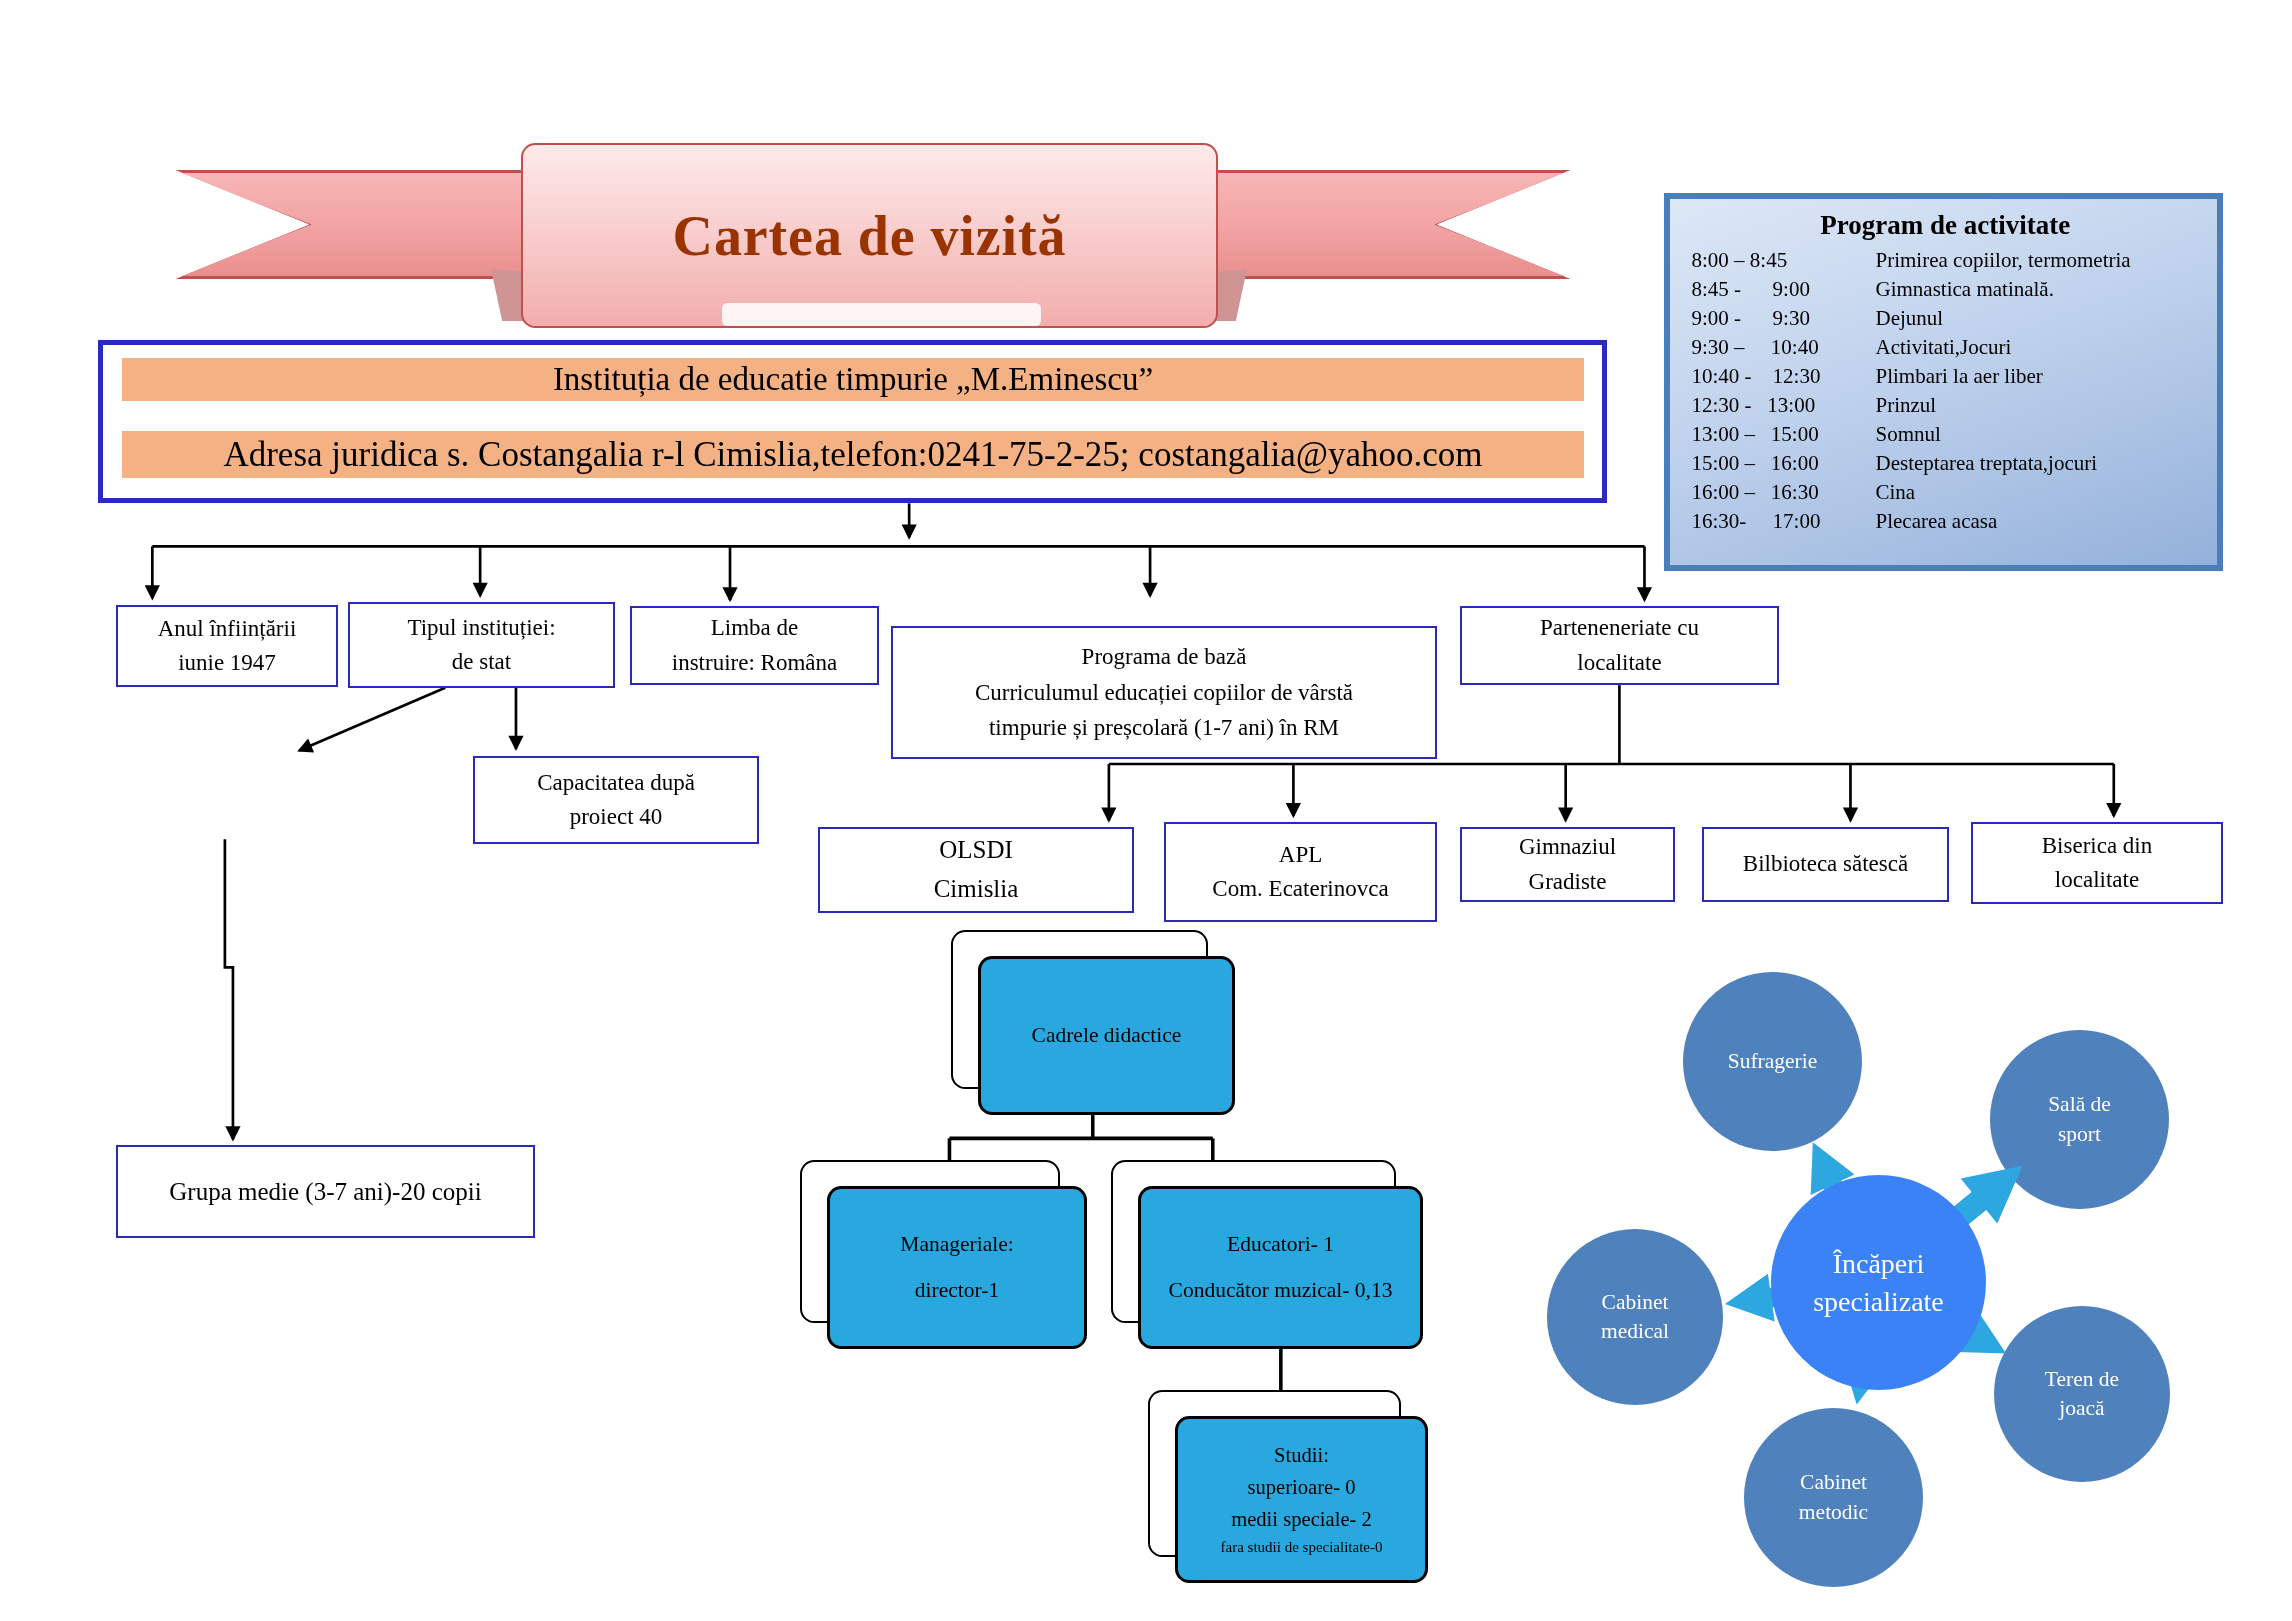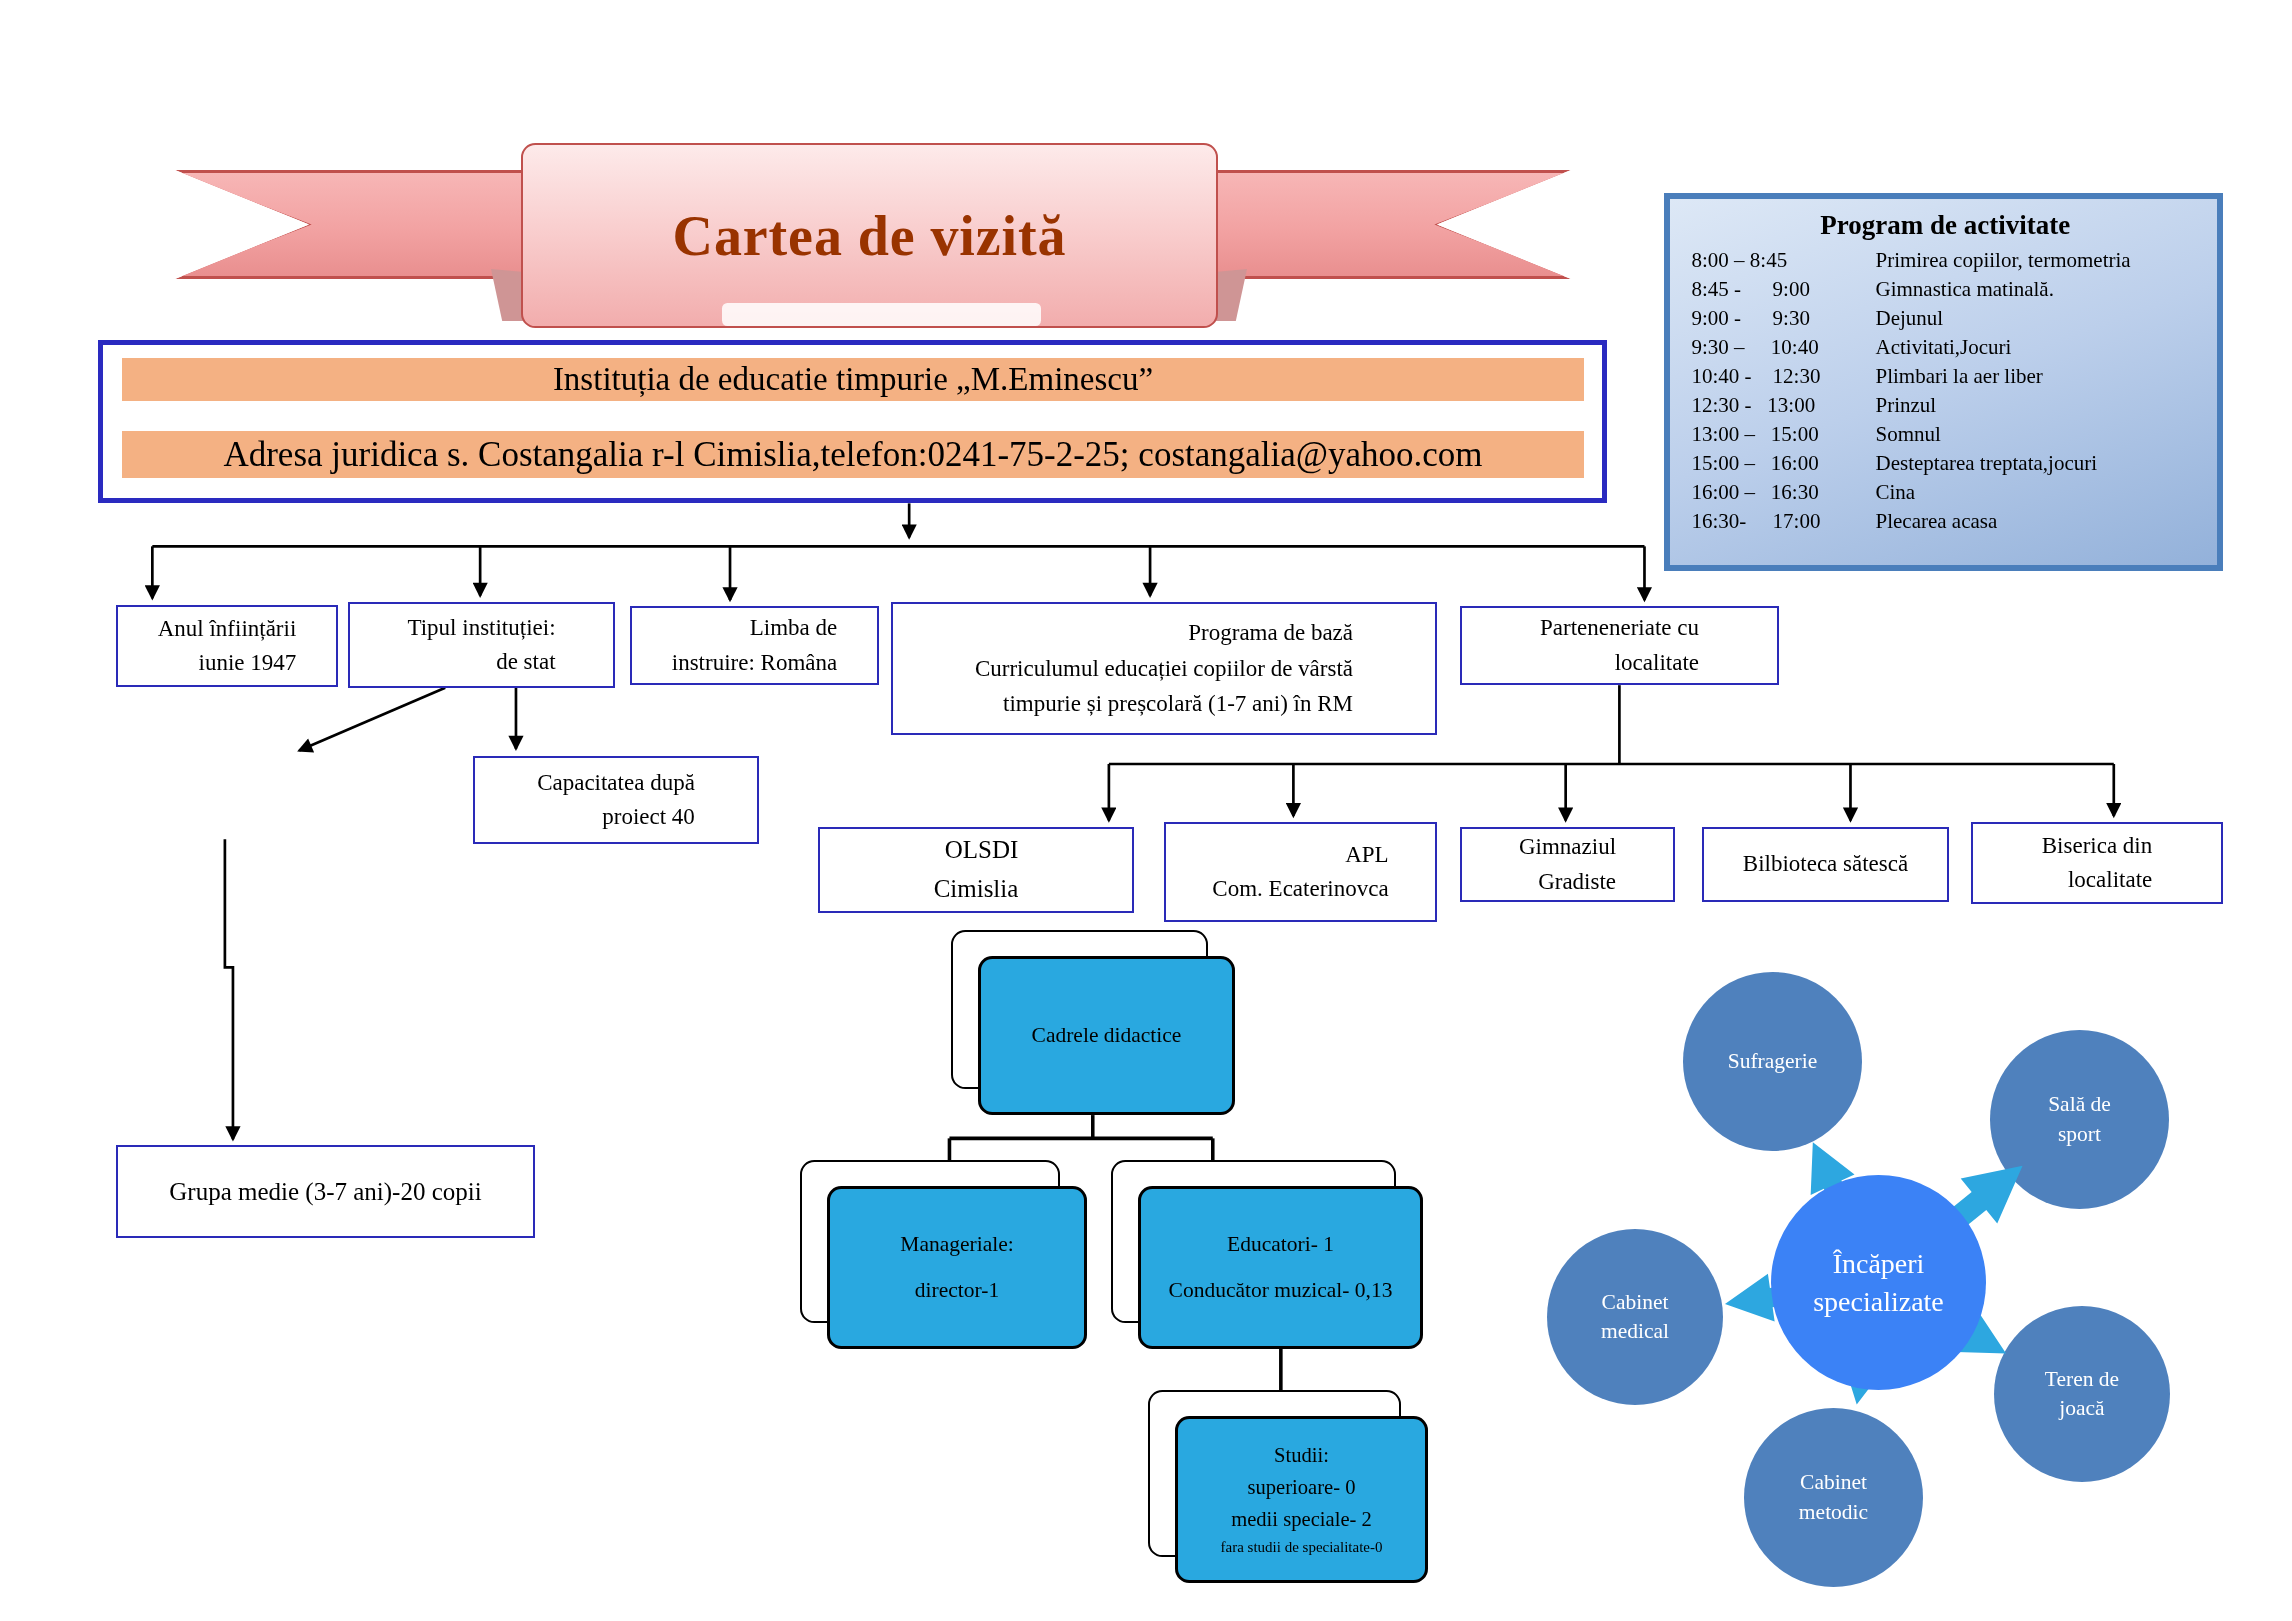--- a/index.html
+++ b/index.html
@@ -39,21 +39,21 @@
              border:6.3px solid #4a7ebb;
              background:linear-gradient(160deg,#dde8f6 0%,#bccfeb 50%,#93b1da 100%);
              padding:10.7px 18px 9px 21.5px; }
   #program-title { font-size:27px; font-weight:bold; text-align:center; margin-bottom:5.4px; }
   .prow { display:flex; font-size:21px; line-height:29px; }
   .pt { white-space:pre; min-width:184px; }
   .pa { white-space:pre; }
 
   
   .box { position:absolute; z-index:2; background:#fff; border:2.7px solid #2a2ab8;
-         display:flex; align-items:center; justify-content:center; text-align:right;
+         display:flex; align-items:center; justify-content:center; text-align:center;
          white-space:pre-line; font-size:23px; line-height:1.5; padding:3px; }
 
   
   .stack { position:absolute; z-index:2; }
   .stack .back { position:absolute; left:-27px; top:-26px; width:100%; height:100%;
                  background:#fff; border:2.7px solid #000; border-radius:14.3px; }
   .stack .front { position:absolute; inset:0; background:#29a8e0; border:3.6px solid #000;
                   border-radius:14.3px; display:flex; flex-direction:column; align-items:center;
                   justify-content:center; text-align:center; white-space:pre-line;
                   font-size:21.5px; line-height:1.6; padding:5.4px; }
@@ -170,21 +170,21 @@
         <span class="pa">Plecarea acasa</span>
       </div>
   </div>
 
   <div class="box" style="left:116px;top:605px;width:222px;height:82px;">Anul înființării
 iunie 1947</div>
   <div class="box" style="left:348px;top:602px;width:267px;height:86px;">Tipul instituției:
 de stat</div>
   <div class="box" style="left:630px;top:606px;width:249px;height:79px;">Limba de
 instruire: Româna</div>
-  <div class="box" style="left:891px;top:602px;width:546px;height:133px;line-height:1.55;">Programa de bază
+  <div class="box" style="left:891px;top:626px;width:546px;height:133px;line-height:1.55;">Programa de bază
 Curriculumul educației copiilor de vârstă
 timpurie și preșcolară (1-7 ani) în RM</div>
   <div class="box" style="left:1460px;top:606px;width:319px;height:79px;">Parteneneriate cu
 localitate</div>
 
   <div class="box" style="left:445px;top:756px;width:286px;height:88px;margin-left:28px;">Capacitatea după
 proiect 40</div>
   <div class="box" style="left:116px;top:1145px;width:419px;height:93px;font-size:25px;">Grupa medie (3-7 ani)-20 copii</div>
 
   <div class="box" style="left:818px;top:827px;width:316px;height:86px;font-size:25px;line-height:1.55;">OLSDI

